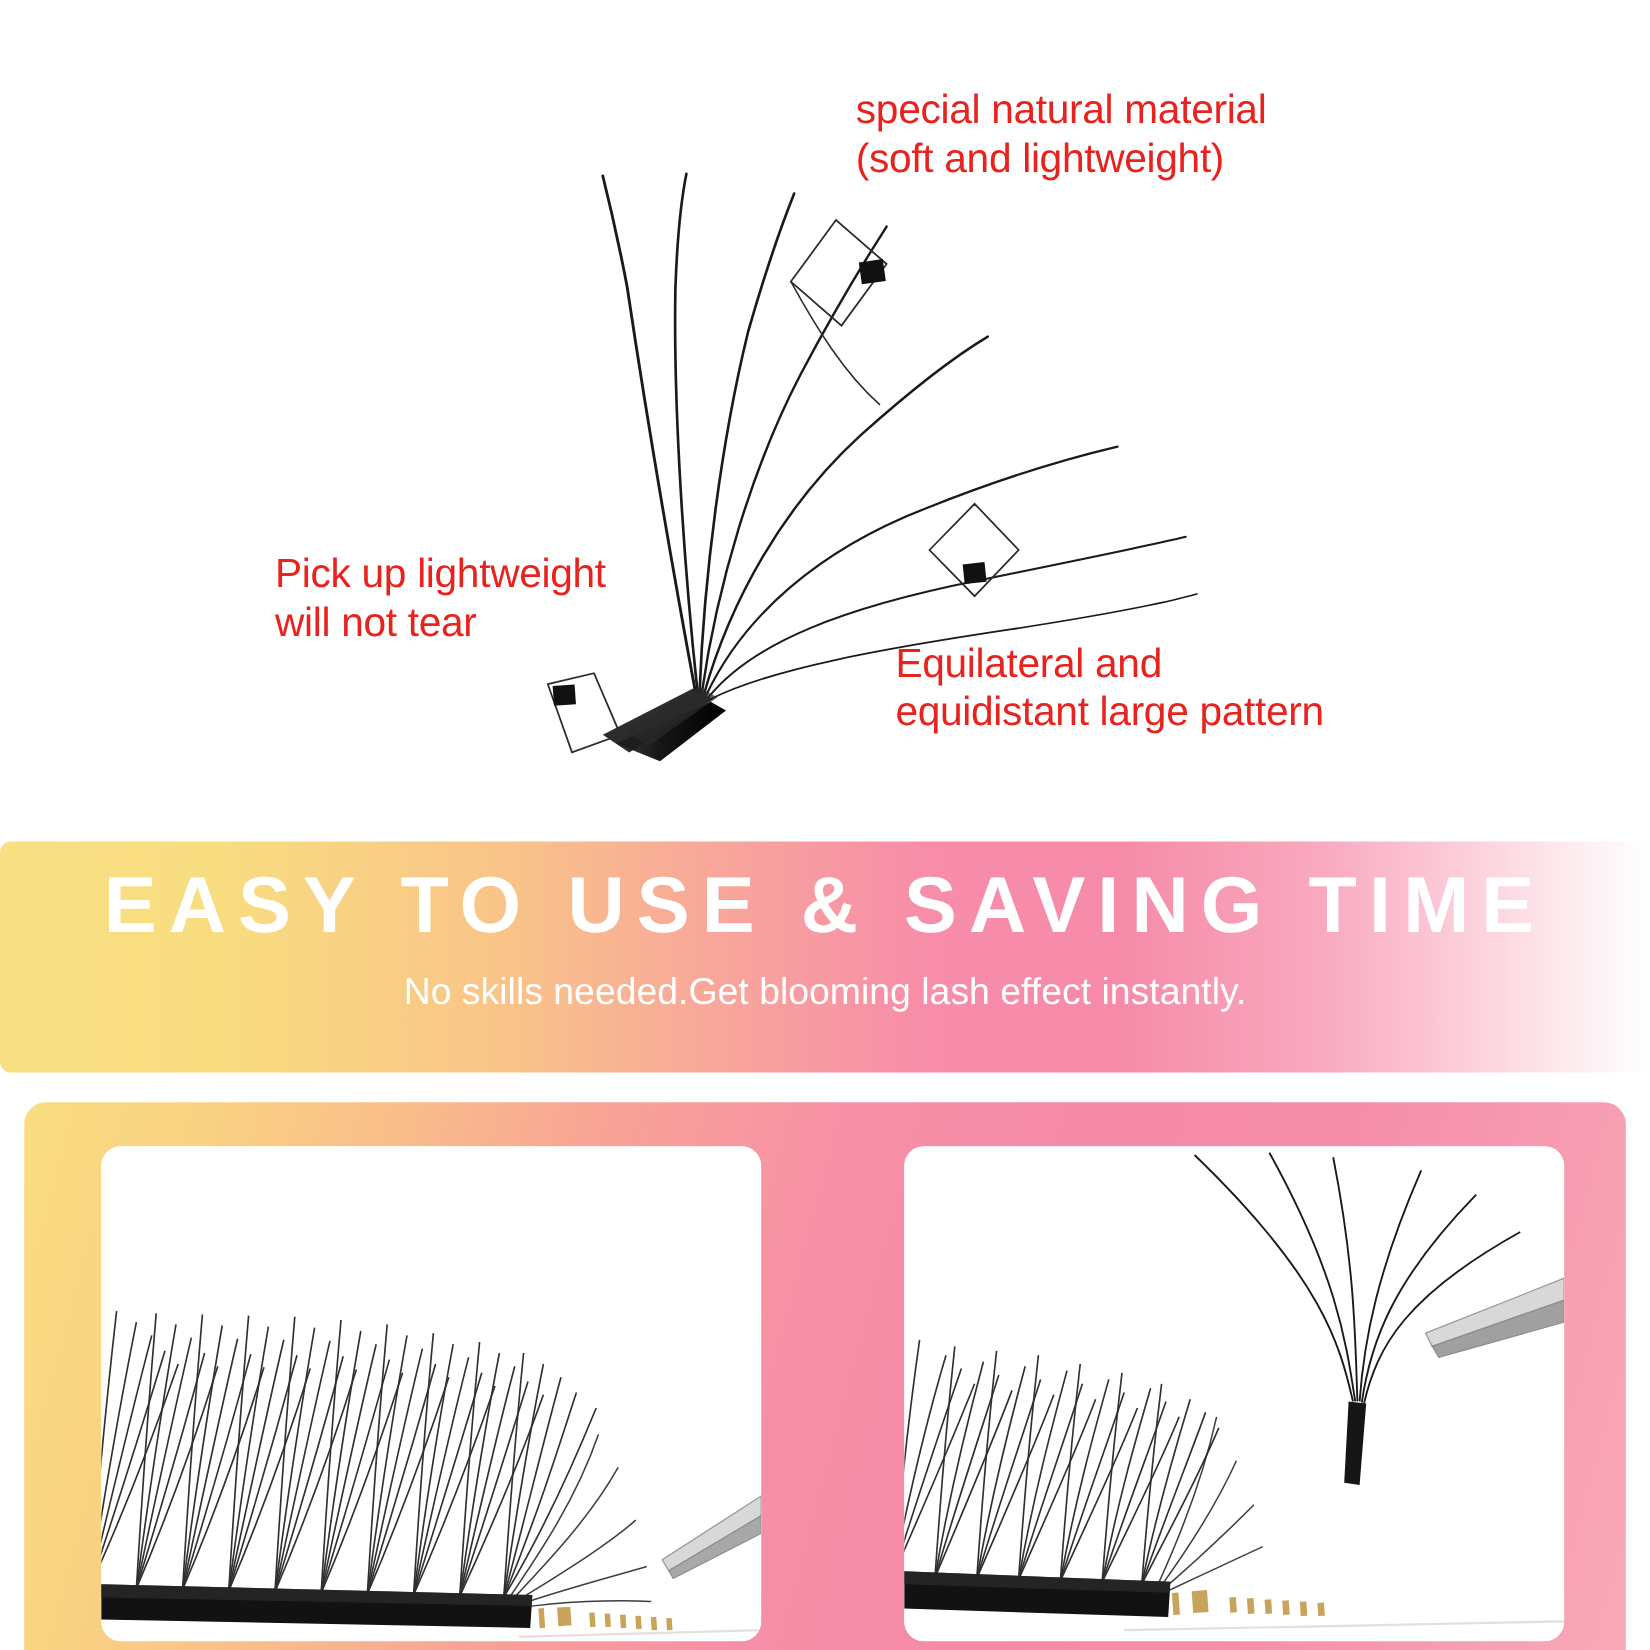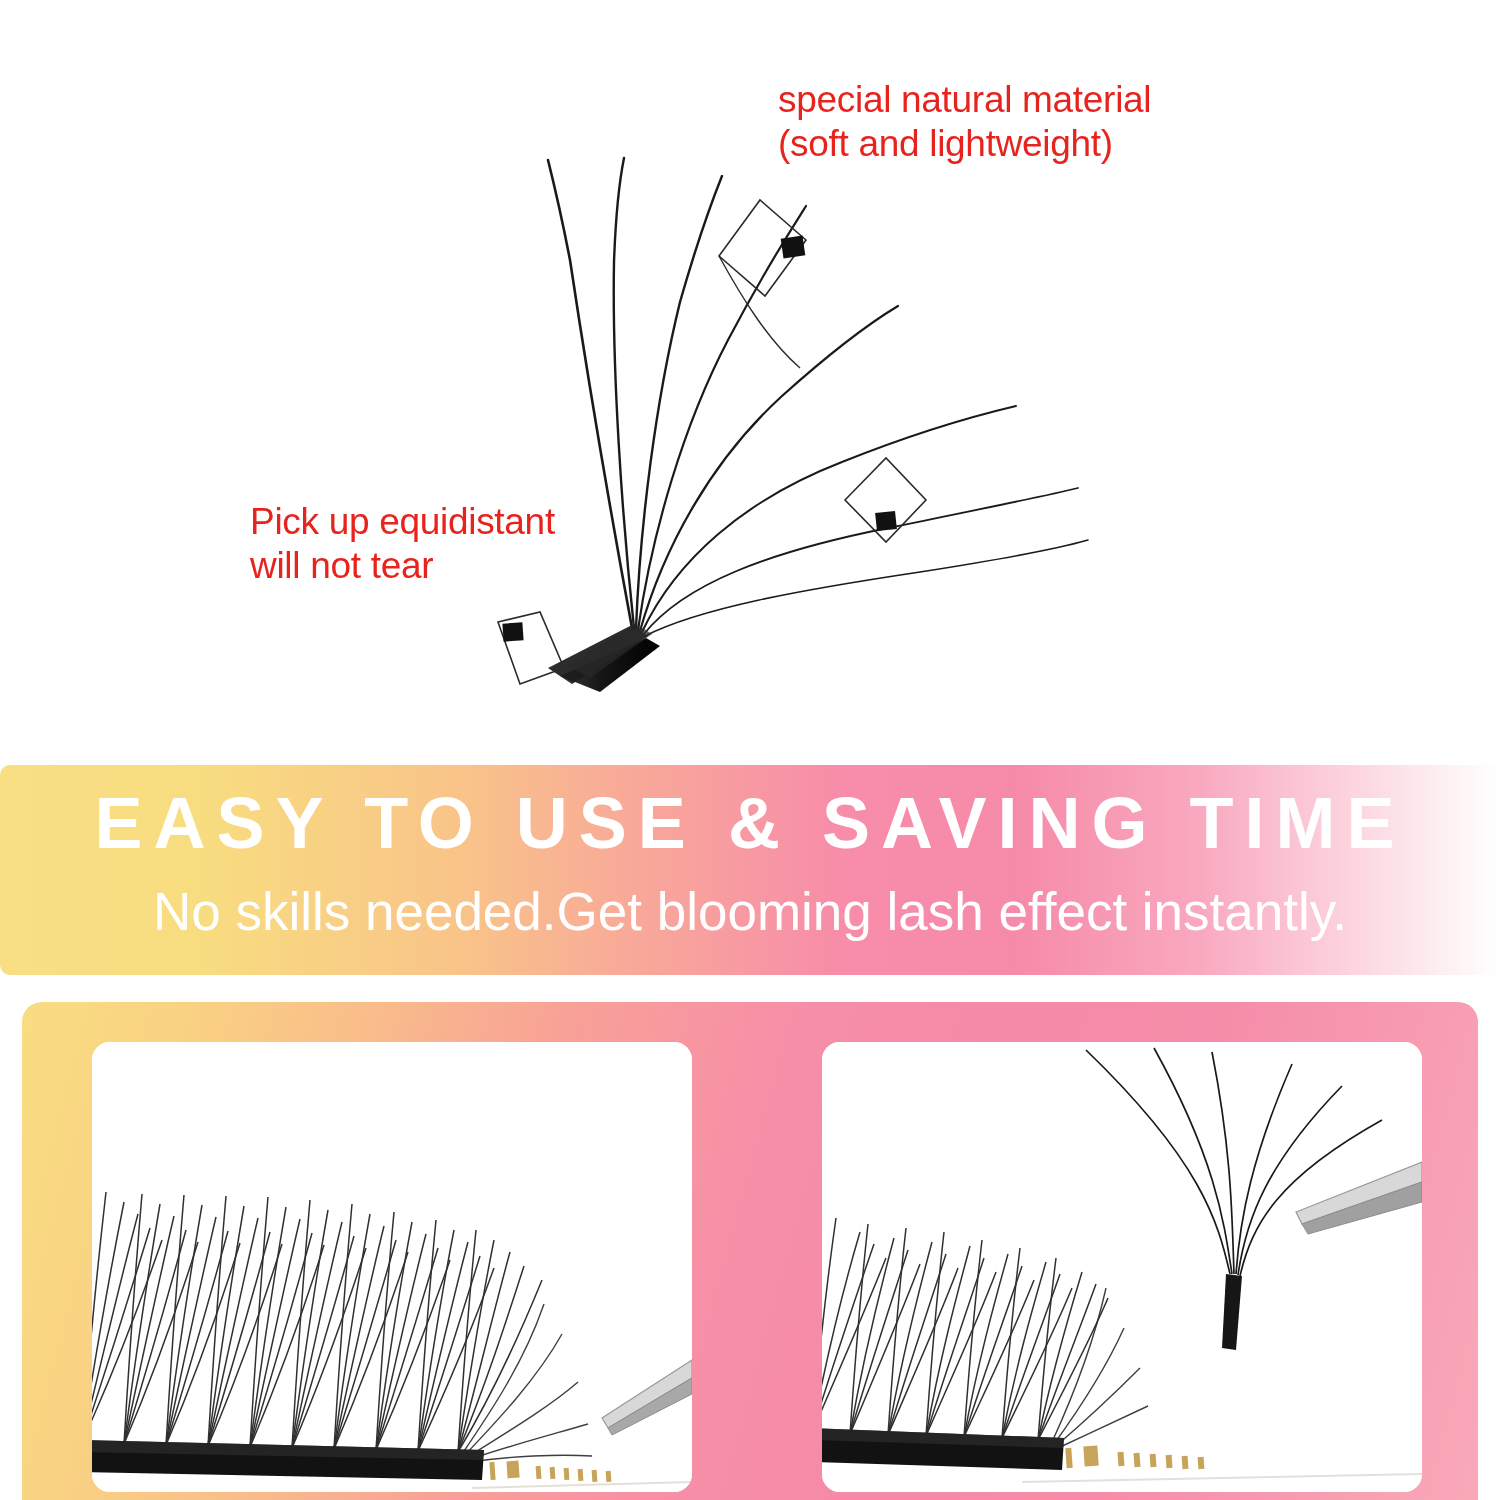--- a/index.html
+++ b/index.html
@@ -73,21 +73,21 @@
     letter-spacing: 11px;
     line-height: 1;
     font-family: "Liberation Sans", sans-serif;
   }
   .banner-sub {
     position: absolute;
     left: 0; top: 120px;
     width: 1500px;
     text-align: center;
     color: #ffffff;
-    font-size: 53px;
+    font-size: 34px;
     font-weight: 400;
     letter-spacing: 0px;
     line-height: 1;
   }
 
   
   .bottom-frame {
     position: absolute;
     left: 22px; top: 1002px;
     width: 1456px;
@@ -168,23 +168,25 @@
 
     <g>
       <path d="M498,622 L540,612 L564,668 L520,684 Z" fill="none" stroke="#2b2b2b" stroke-width="1.6"></path>
       <rect x="503" y="623" width="20" height="18" fill="#111111" transform="rotate(-4 513 632)"></rect>
     </g>
   </svg>
 
   <div class="annotation ann-material">special natural material
 (soft and lightweight)</div>
 
-  <div class="annotation ann-pickup">Pick up equidistant
+  <div class="annotation ann-pickup">Pick up lightweight
 will not tear</div>
 
+  <div class="annotation ann-equi">Equilateral and
+equidistant large pattern</div>
 </div>
 
 <div class="banner">
   <div class="banner-title">EASY TO USE &amp; SAVING TIME</div>
   <div class="banner-sub">No skills needed.Get blooming lash effect instantly.</div>
 </div>
 
 <div class="bottom-frame">
 
   <div class="photo-panel photo-left">

